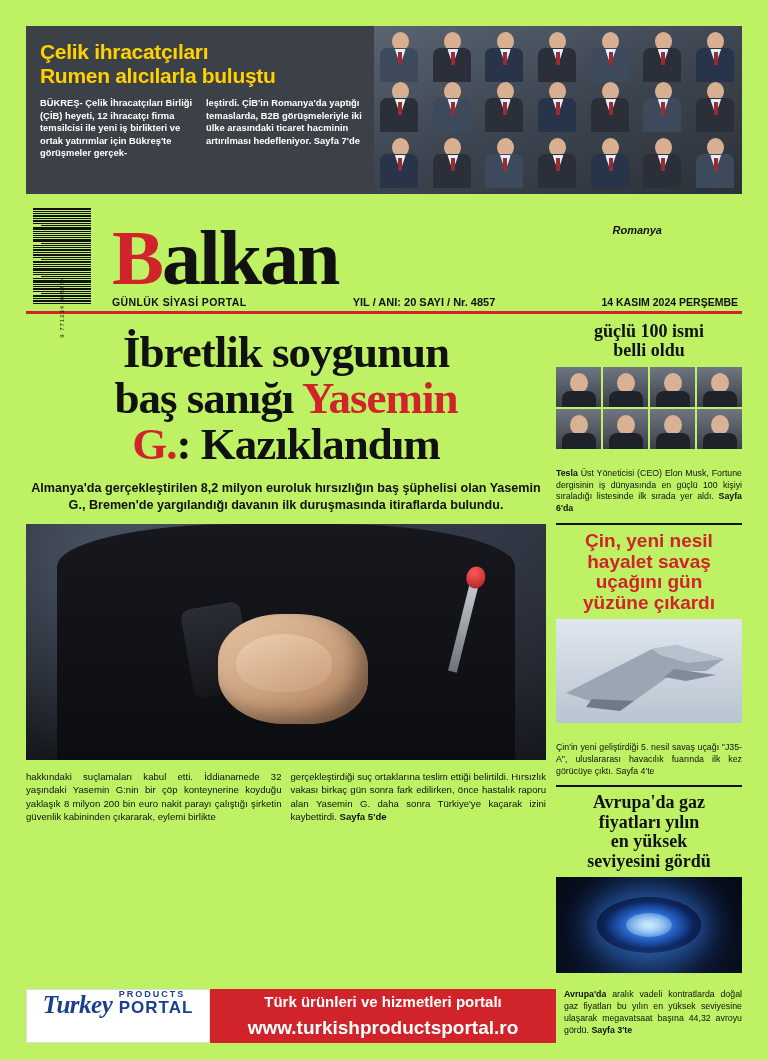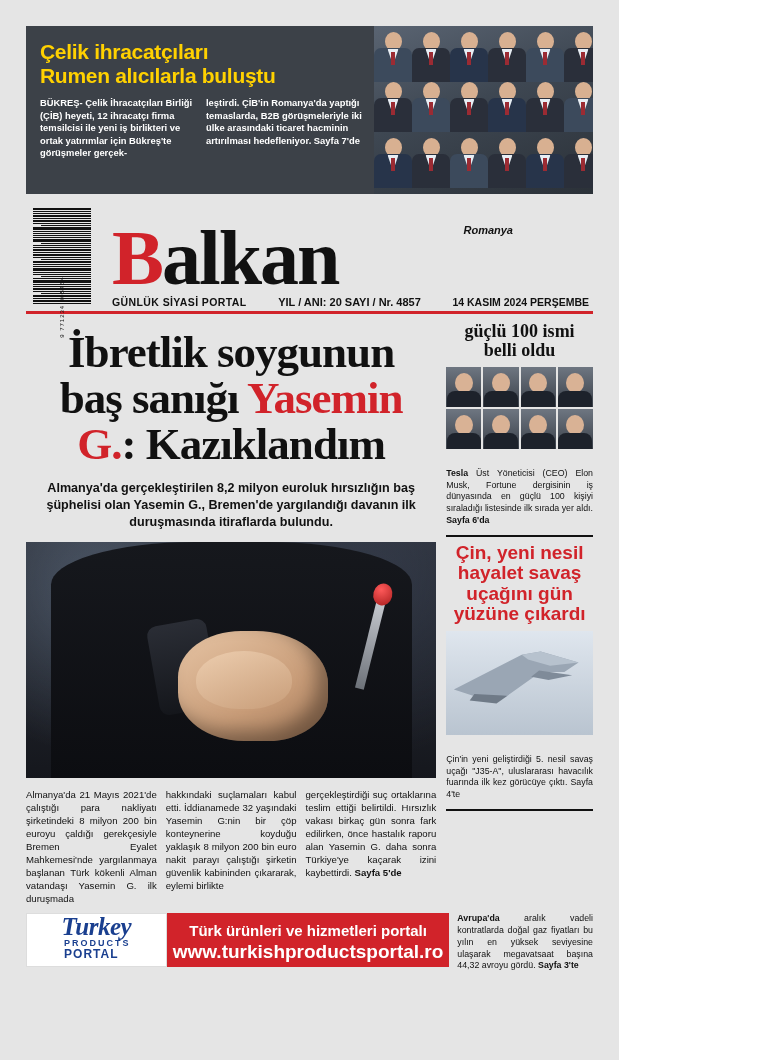--- a/index.html
+++ b/index.html
@@ -4,22 +4,22 @@
 <style>
   * { box-sizing: border-box; margin: 0; padding: 0; }
   html, body {
     width: 768px; height: 1060px;
     background: #ffffff;
     font-family: "Liberation Sans", sans-serif;
     overflow: hidden;
   }
   .page {
     position: relative;
-    width: 619px; height: 1060px;
-    background: #e5e5e5;
+    width: 768px; height: 1060px;
+    background: #bef264;
     padding: 26px 26px 12px 26px;
   }
 
   
   .top-banner {
     display: flex;
     height: 168px;
     background: #3c4148;
     overflow: hidden;
   }
@@ -321,28 +321,28 @@
   .fl-turkey {
     font-family: "Liberation Serif", serif;
     font-style: italic; font-weight: bold;
     font-size: 25px; color: #1a3f8f;
     letter-spacing: -0.5px;
   }
   .fl-products {
     font-size: 9px; font-weight: bold; color: #1a3f8f; letter-spacing: 2px;
   }
   .fl-portal {
-    font-size: 12px; font-weight: bold; color: #1a3f8f; letter-spacing: 1px;
+    font-size: 17px; font-weight: bold; color: #1a3f8f; letter-spacing: 1px;
   }
   .footer-banner {
     flex: 1;
     background: #d1232a;
     color: #fff;
     display: flex; flex-direction: column;
-    justify-content: flex-end; align-items: center;
+    justify-content: space-between; align-items: center;
     padding: 4px 6px;
   }
   .fb-line1 { font-size: 15px; font-weight: bold; }
   .fb-line2 { font-size: 19px; font-weight: bold; margin-top: 2px; }
   .footer-right {
     width: 186px;
     font-size: 8.8px; line-height: 1.34; color: #111;
     padding-left: 8px;
     text-align: justify;
   }
@@ -582,21 +582,20 @@
 
       <div class="main-photo">
         <div class="mp-bg"></div>
         <div class="mp-jacket"></div>
         <div class="mp-cuff"></div>
         <div class="mp-hands"></div>
         <div class="mp-mic"></div>
       </div>
 
       <div class="body-cols">
-        <div>Almanya'da 21 Mayıs 2021'de çalıştığı para nakliyatı şirketindeki 8 milyon 200 bin euroyu çaldığı gerekçesiyle Bremen Eyalet Mahkemesi'nde yargılanmaya başlanan Türk kökenli Alman vatandaşı Yasemin G. ilk duruşmada</div>
         <div>hakkındaki suçlamaları kabul etti. İddianamede 32 yaşındaki Yasemin G:nin bir çöp konteynerine koyduğu yaklaşık 8 milyon 200 bin euro nakit parayı çalıştığı şirketin güvenlik kabininden çıkararak, eylemi birlikte</div>
         <div>
           <span>gerçekleştirdiği suç ortaklarına teslim ettiği belirtildi. Hırsızlık vakası birkaç gün sonra fark edilirken, önce hastalık raporu alan Yasemin G. daha sonra Türkiye'ye kaçarak izini kaybettirdi.</span>
           <b>Sayfa 5'de</b>
         </div>
       </div>
     </div>
 
     <div class="side-col">
 
@@ -659,20 +658,31 @@
             <polygon points="96,30 120,26 168,40 132,44 104,36" fill="#b7c2ce"></polygon>
             <polygon points="118,50 160,56 130,62 108,58" fill="#7f8b99"></polygon>
             <polygon points="36,80 78,82 64,92 30,88" fill="#6f7a87"></polygon>
           </svg>
         </div>
         <div class="side-cap">Çin'in yeni geliştirdiği 5. nesil savaş uçağı "J35-A", uluslararası havacılık fuarında ilk kez görücüye çıktı. Sayfa 4'te</div>
       </div>
 
       <div class="side-hr"></div>
 
+      <div class="side-box">
+        <div class="side-title">
+          <div>Avrupa'da gaz</div>
+          <div>fiyatları yılın</div>
+          <div>en yüksek</div>
+          <div>seviyesini gördü</div>
+        </div>
+        <div class="gas">
+          <div class="flame"></div>
+        </div>
+      </div>
     </div>
   </div>
 
   <div class="footer">
     <div class="footer-logo">
       <div style="text-align:center; line-height:1;">
         <span class="fl-turkey">Turkey</span>
         <div style="display:inline-block; text-align:left; margin-left:2px;">
           <div class="fl-products">PRODUCTS</div>
           <div class="fl-portal">PORTAL</div>

